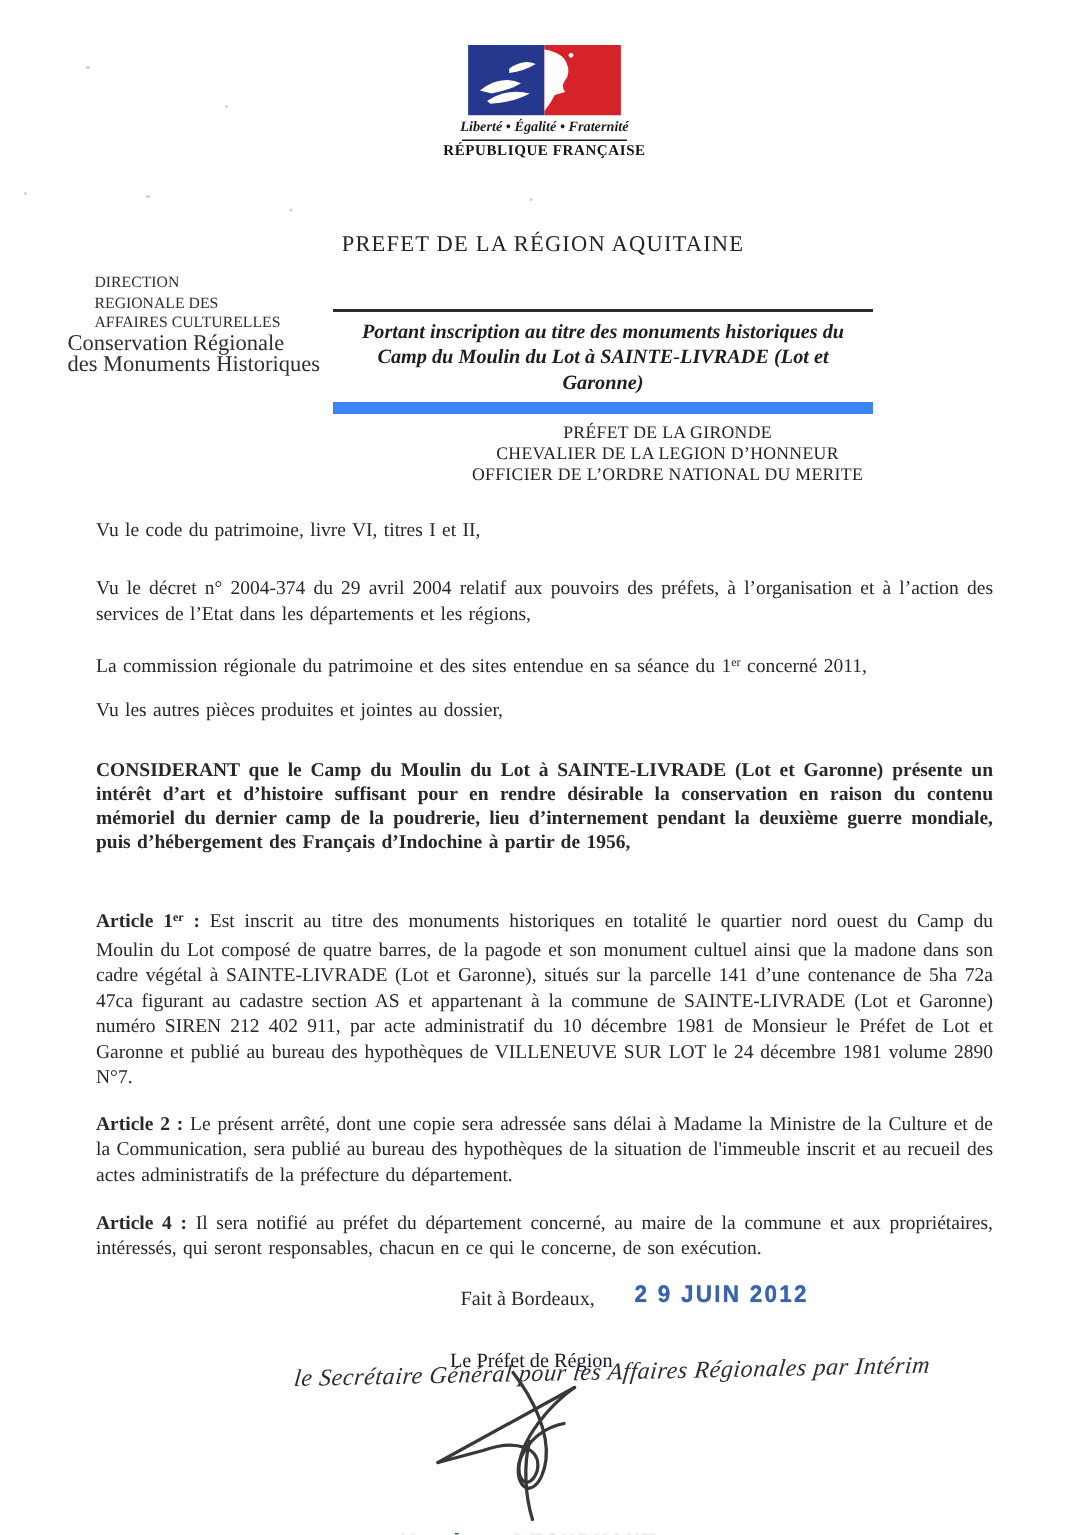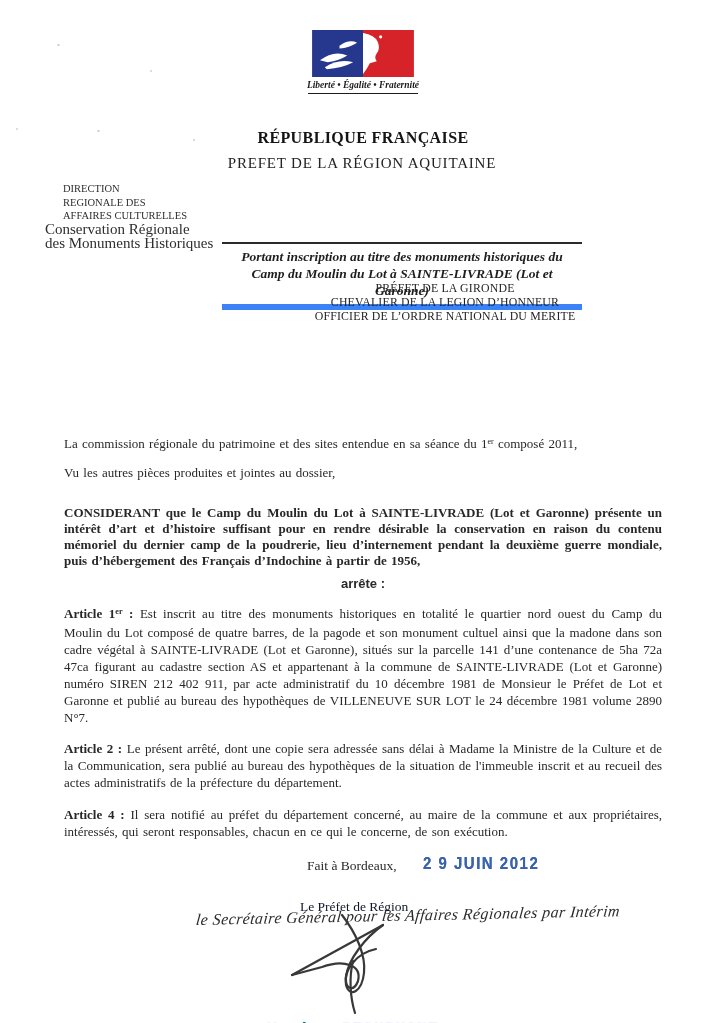--- a/index.html
+++ b/index.html
@@ -8,33 +8,33 @@
     font-family:"Liberation Serif", serif; color:#262626; overflow:hidden;
   }
   .abs { position:absolute; }
 
   
   .flag { left:312px; top:30px; width:102px; height:47px; }
   .motto { left:262px; top:80px; width:202px; text-align:center;
            font-style:italic; font-weight:bold; font-size:9.5px; color:#1c1c1c; }
   .rule-motto { left:308px; top:93px; width:110px; border-top:1.6px solid #1c1c1c; height:0; }
   .republic { left:242px; top:95px; width:242px; text-align:center;
-              font-weight:bold; font-size:16px; letter-spacing:.4px; color:#141414;margin-top:34px; }
+              font-weight:bold; font-size:10px; letter-spacing:.4px; color:#141414; }
   .prefect { left:162px; top:111px; width:400px; text-align:center;
              font-size:15px; letter-spacing:.8px; color:#232323;margin-top:44px; }
 
   
   .issuer { left:63px; top:182px; font-size:10.5px; line-height:13.5px; color:#2e2e2e; }
   .issuer-unit { left:45px; top:223px; font-size:15px; line-height:13.5px; color:#2e2e2e; }
 
   
   .subject { left:222px; top:206px; width:360px; text-align:center;
-             border-top:2px solid #2b2b2b; border-bottom:6px solid #3b82f6;
+             border-top:2px solid #2b2b2b; border-bottom:8px solid #3b82f6;
              padding:4px 0 5px; font-weight:bold; font-style:italic;
-             font-size:13.5px; line-height:17px; color:#1e1e1e;margin-top:36px; }
+             font-size:13.5px; line-height:17px; color:#1e1e1e; }
 
   
   .authority { left:250px; top:281px; width:390px; text-align:center;
                font-size:11.8px; line-height:14px; letter-spacing:.2px; color:#242424; }
 
   
   .para { left:64px; width:598px; text-align:justify;
           font-size:13px; line-height:17px; color:#282828; word-spacing:1px; }
   .tight { line-height:16px; }
   .bold { font-weight:bold; }
@@ -105,26 +105,27 @@
     <div>Camp du Moulin du Lot à SAINTE-LIVRADE (Lot et</div>
     <div>Garonne)</div>
   </div>
 
   <div class="abs authority">
     <div>PRÉFET DE LA GIRONDE</div>
     <div>CHEVALIER DE LA LEGION D’HONNEUR</div>
     <div>OFFICIER DE L’ORDRE NATIONAL DU MERITE</div>
   </div>
 
-  <div class="abs para r3"><span>La commission régionale du patrimoine et des sites entendue en sa séance du 1</span><sup>er</sup><span> composé 2011,</span></div>
+  <div class="abs para r1">Vu le code du patrimoine, livre VI, titres I et II,</div>
+  <div class="abs para r2">Vu le décret n° 2004-374 du 29 avril 2004 relatif aux pouvoirs des préfets, à l’organisation et à l’action des services de l’Etat dans les départements et les régions,</div>
+  <div class="abs para r3"><span>La commission régionale du patrimoine et des sites entendue en sa séance du 1</span><sup>er</sup><span> concerné 2011,</span></div>
   <div class="abs para r4">Vu les autres pièces produites et jointes au dossier,</div>
 
   <div class="abs para tight bold considerant">CONSIDERANT que le Camp du Moulin du Lot à SAINTE-LIVRADE (Lot et Garonne) présente un intérêt d’art et d’histoire suffisant pour en rendre désirable la conservation en raison du contenu mémoriel du dernier camp de la poudrerie, lieu d’internement pendant la deuxième guerre mondiale, puis d’hébergement des Français d’Indochine à partir de 1956,</div>
 
-  <div class="abs arrete">arrête :</div>
 
   <div class="abs para a1"><span class="bold"><span>Article 1</span><sup>er</sup><span> : </span></span><span>Est inscrit au titre des monuments historiques en totalité le quartier nord ouest du Camp du Moulin du Lot composé de quatre barres, de la pagode et son monument cultuel ainsi que la madone dans son cadre végétal à SAINTE-LIVRADE (Lot et Garonne), situés sur la parcelle 141 d’une contenance de 5ha 72a 47ca figurant au cadastre section AS et appartenant à la commune de SAINTE-LIVRADE (Lot et Garonne) numéro SIREN 212 402 911, par acte administratif du 10 décembre 1981 de Monsieur le Préfet de Lot et Garonne et publié au bureau des hypothèques de VILLENEUVE SUR LOT le 24 décembre 1981 volume 2890 N°7.</span></div>
 
   <div class="abs para a2"><span class="bold"><span>Article 2</span><span> : </span></span><span>Le présent arrêté, dont une copie sera adressée sans délai à Madame la Ministre de la Culture et de la Communication, sera publié au bureau des hypothèques de la situation de l'immeuble inscrit et au recueil des actes administratifs de la préfecture du département.</span></div>
 
   <div class="abs para a4"><span class="bold"><span>Article 4</span><span> : </span></span><span>Il sera notifié au préfet du département concerné, au maire de la commune et aux propriétaires, intéressés, qui seront responsables, chacun en ce qui le concerne, de son exécution.</span></div>
 
   <div class="abs place">Fait à Bordeaux,</div>
   <div class="abs datestamp">2 9 JUIN 2012</div>
   <div class="abs signatory">Le Préfet de Région</div>

